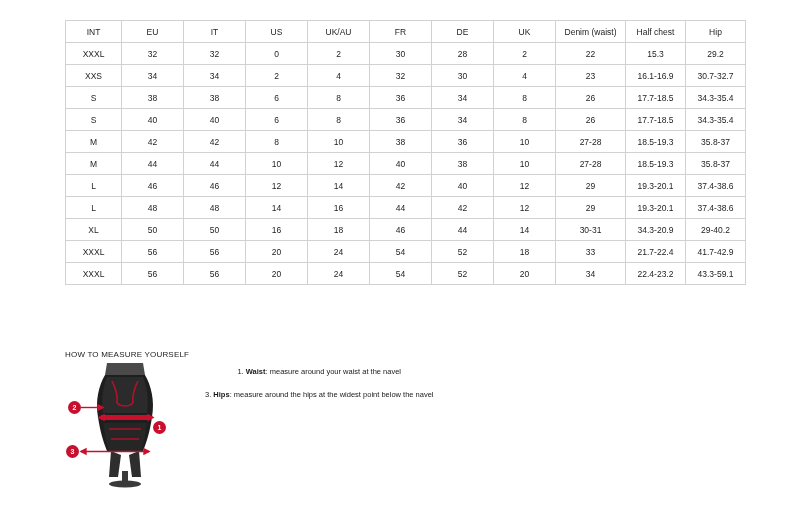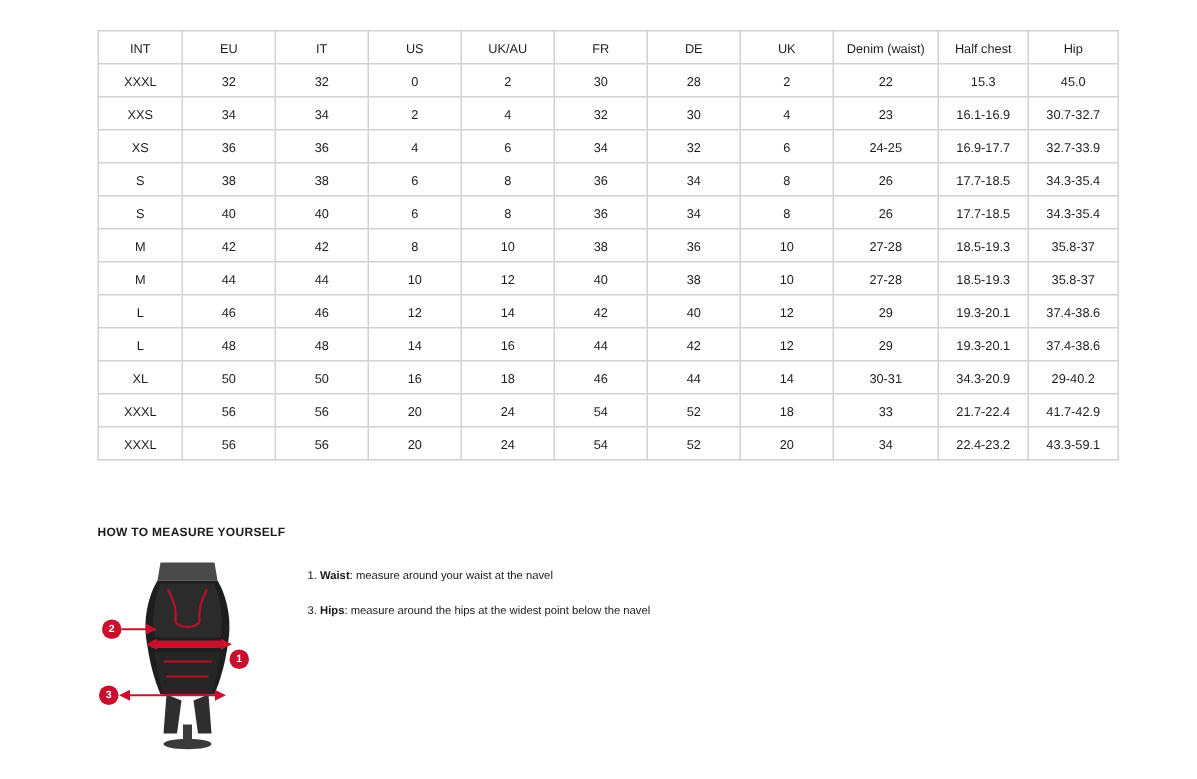--- a/index.html
+++ b/index.html
@@ -68,39 +68,40 @@
 
   
   .measure-section {
     position: absolute;
     left: 65px;
     top: 350px;
     width: 670px;
   }
   .measure-title {
     font-size: 8px;
-    font-weight: bold;
+    font-weight: normal;
     letter-spacing: 0.2px;
     color: #1a1a1a;
-    margin-bottom: 12px;
+    margin-bottom: 0;
   }
   .measure-body {
     position: relative;
     display: flex;
     align-items: flex-start;
   }
   .figure-box {
     position: relative;
     width: 120px;
     height: 130px;
     flex: 0 0 120px;
   }
   .measure-list {
     margin-left: 20px;
     padding-top: 8px;
+    text-align: center;
   }
   .measure-item {
     font-size: 7.5px;
     color: #1a1a1a;
     margin-bottom: 14px;
     line-height: 1.2;
   }
   .measure-item b {
     font-weight: bold;
   }
@@ -163,49 +164,36 @@
           <td>XXXL</td>
           <td>32</td>
           <td>32</td>
           <td>0</td>
           <td>2</td>
           <td>30</td>
           <td>28</td>
           <td>2</td>
           <td class="left-pad">22</td>
           <td class="left-pad">15.3</td>
-          <td class="left-pad">45.0</td>
+          <td class="left-pad">29.2</td>
         </tr>
         <tr>
           <td>XXS</td>
           <td>34</td>
           <td>34</td>
           <td>2</td>
           <td>4</td>
           <td>32</td>
           <td>30</td>
           <td>4</td>
           <td class="left-pad">23</td>
           <td class="left-pad">16.1-16.9</td>
           <td class="left-pad">30.7-32.7</td>
         </tr>
         <tr>
-          <td>XS</td>
-          <td>36</td>
-          <td>36</td>
-          <td>4</td>
-          <td>6</td>
-          <td>34</td>
-          <td>32</td>
-          <td>6</td>
-          <td class="left-pad">24-25</td>
-          <td class="left-pad">16.9-17.7</td>
-          <td class="left-pad">32.7-33.9</td>
-        </tr>
-        <tr>
           <td>S</td>
           <td>38</td>
           <td>38</td>
           <td>6</td>
           <td>8</td>
           <td>36</td>
           <td>34</td>
           <td>8</td>
           <td class="left-pad">26</td>
           <td class="left-pad">17.7-18.5</td>

